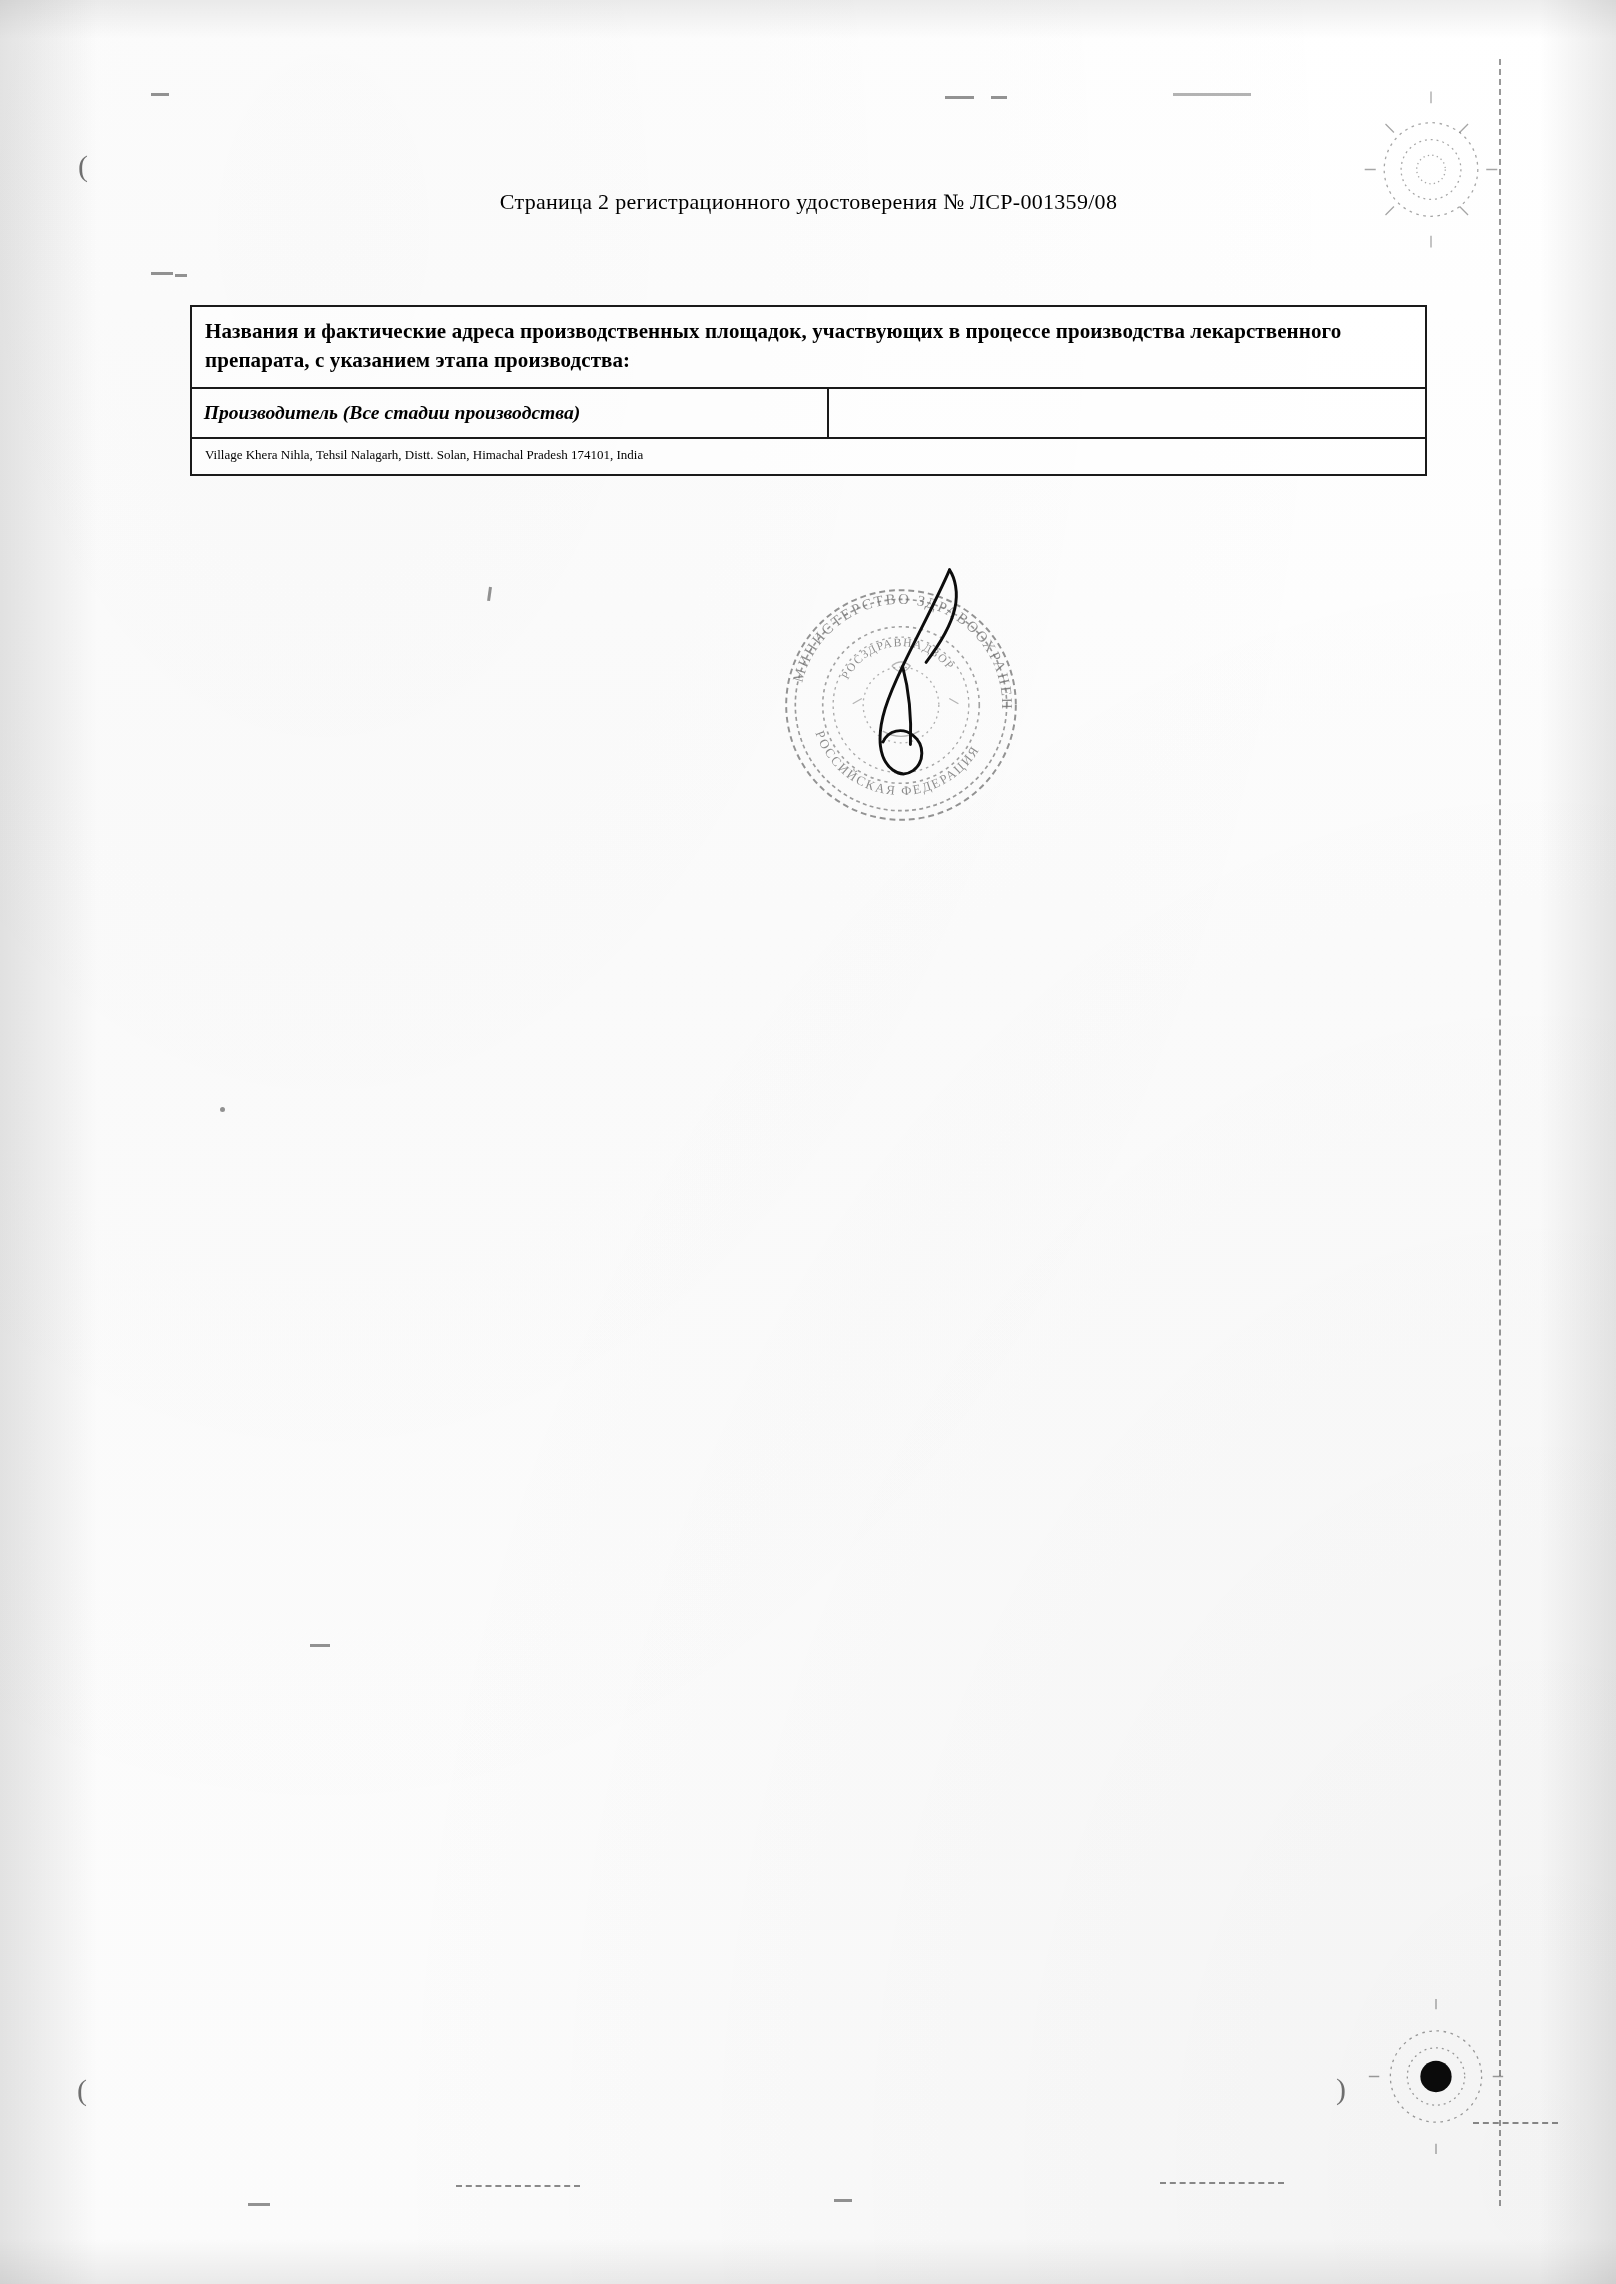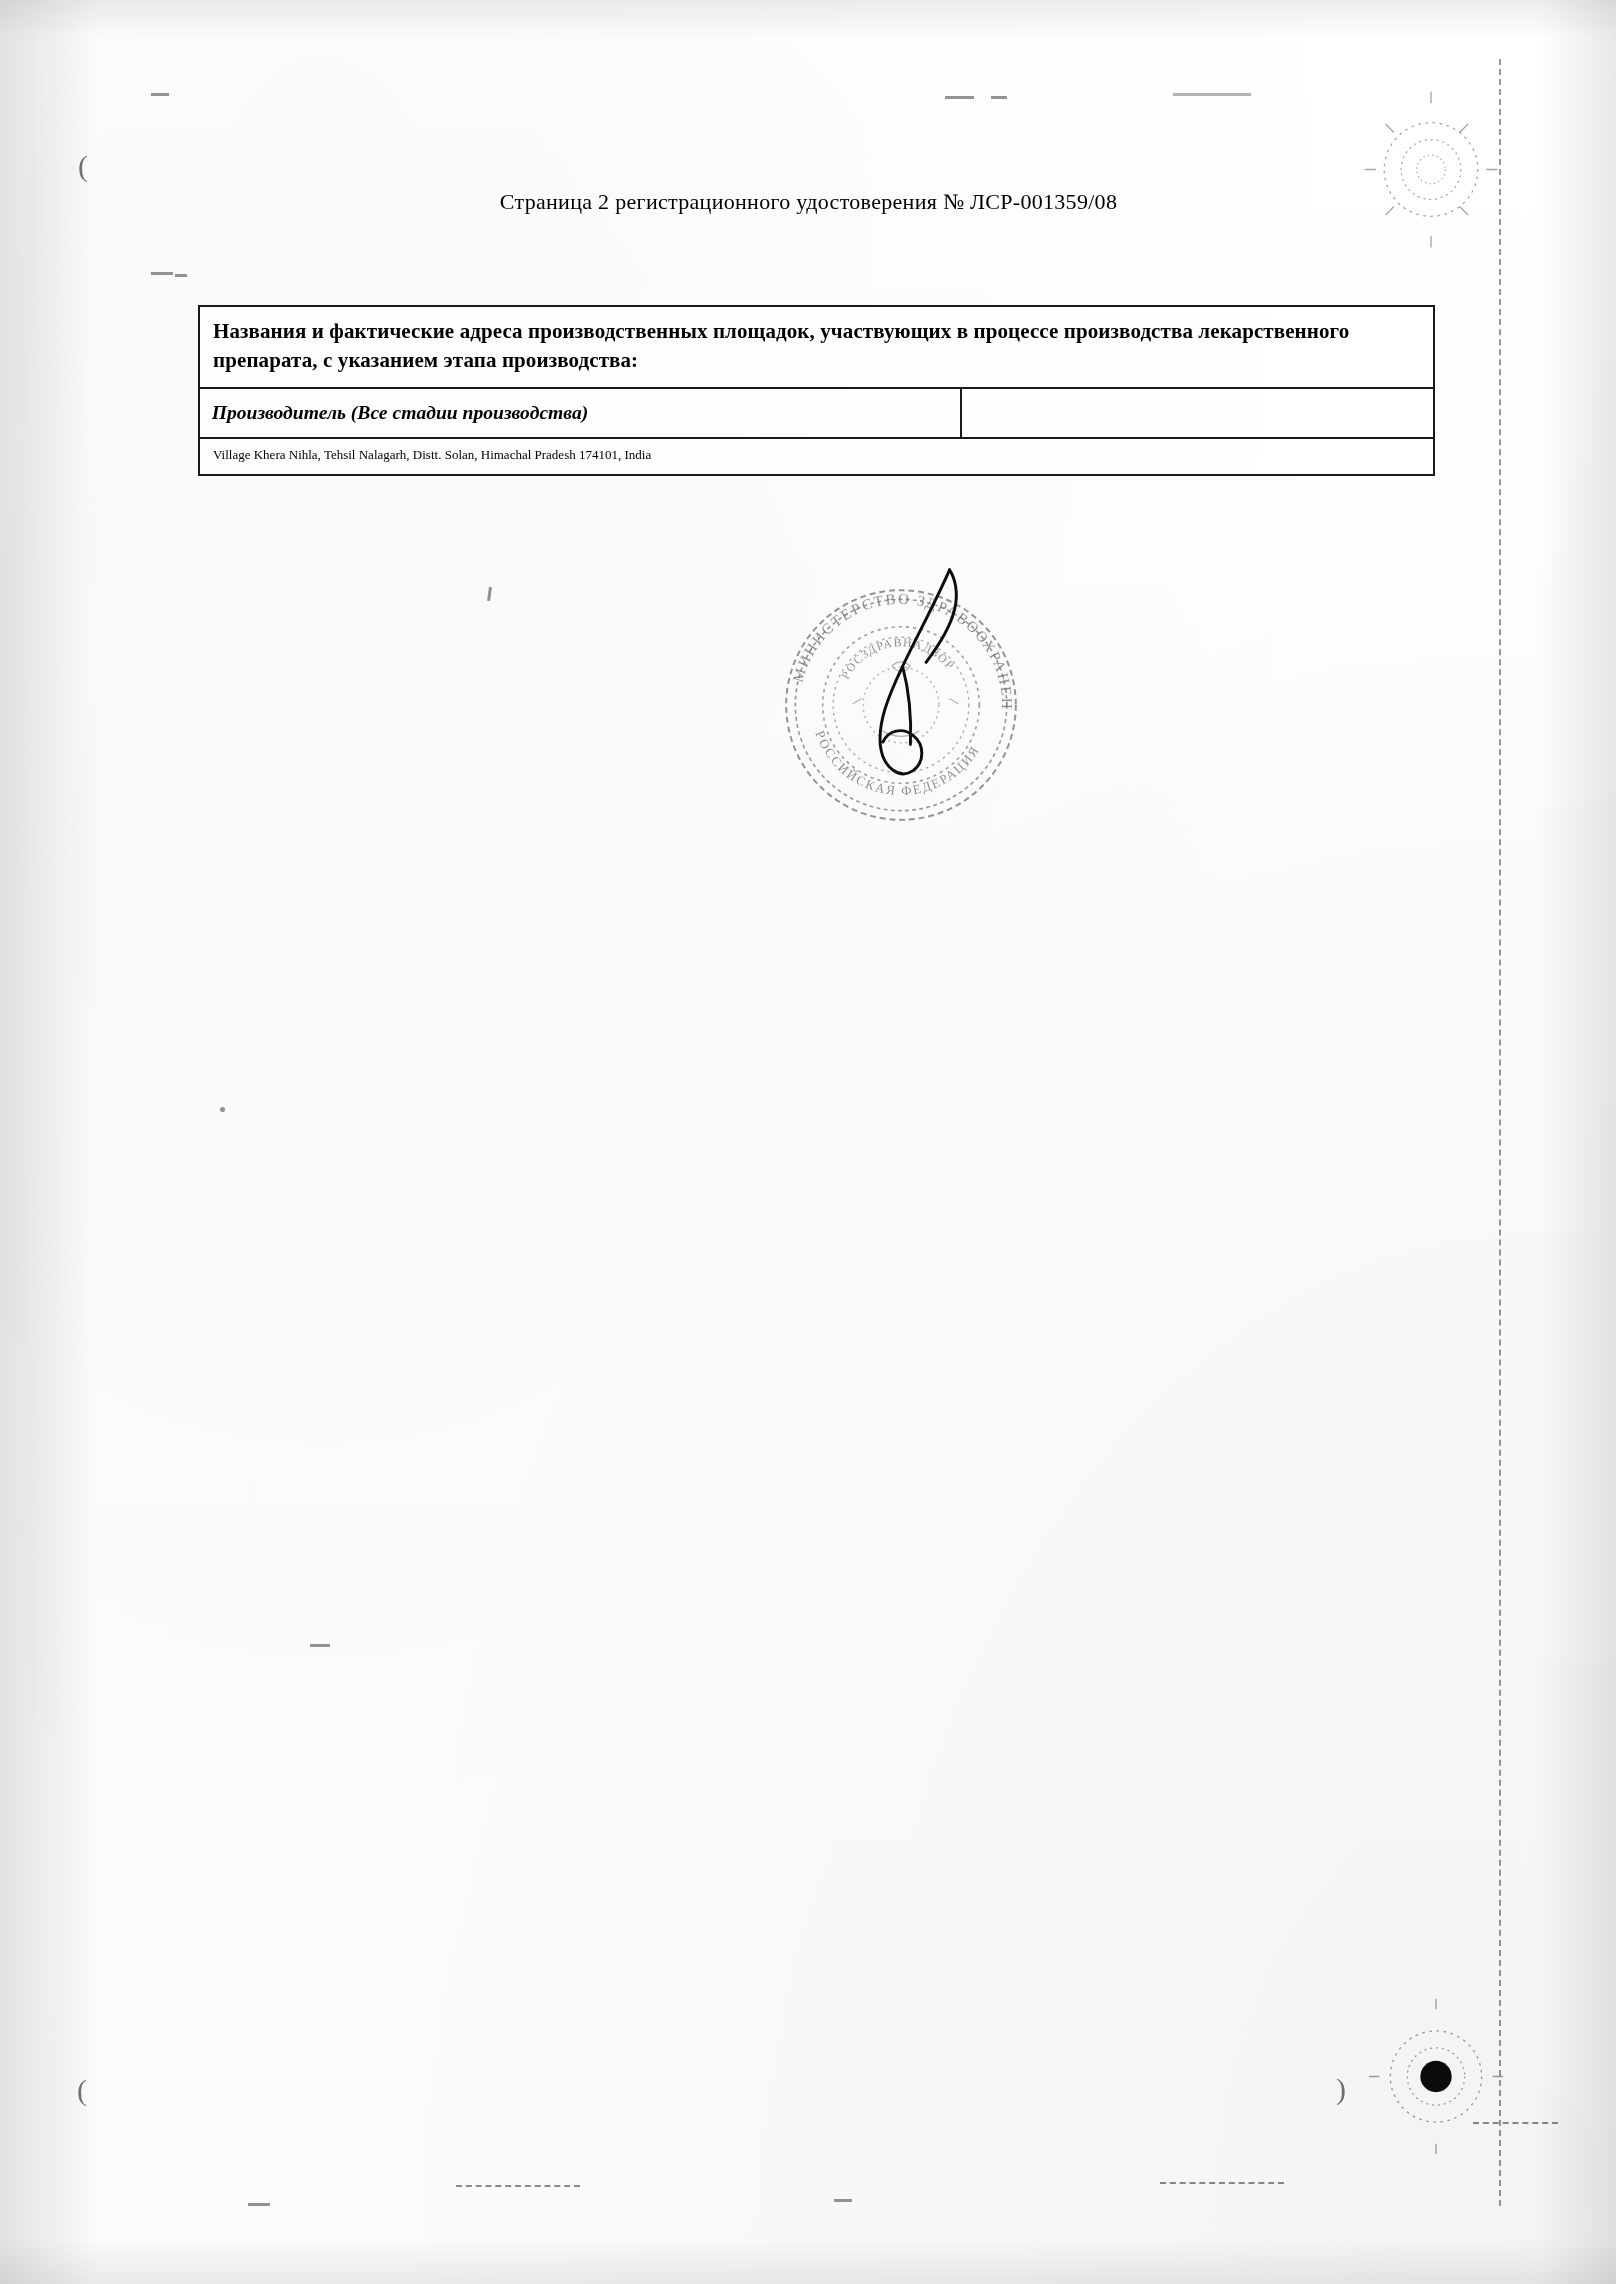--- a/index.html
+++ b/index.html
@@ -81,21 +81,20 @@
 
   
   .prod-table {
     position: absolute;
     left: 190px;
     top: 305px;
     width: 1237px;
     border: 2px solid #1a1a1a;
     box-sizing: border-box;
     background: rgba(255,255,255,0.55);
-    margin-left: 8px;
   }
   .prod-table .row {
     display: flex;
   }
   .prod-table .row + .row {
     border-top: 2px solid #1a1a1a;
   }
   .cell {
     box-sizing: border-box;
     padding: 9px 11.7px 11.7px 11.7px;
@@ -104,21 +103,21 @@
   }
   .title-cell {
     width: 100%;
     font-weight: bold;
     font-size: 21px;
     line-height: 1.36;
     padding: 10.4px 13px 13px 13px;
     letter-spacing: 0.1px;
   }
   .stage-cell {
-    width: 762px;
+    width: 637px;
     font-style: italic;
     font-weight: bold;
     font-size: 19.6px;
     border-right: 2px solid #1a1a1a;
     padding-top: 10.4px;
   }
   .maker-cell {
     flex: 1;
     font-size: 19.6px;
     line-height: 1.32;

